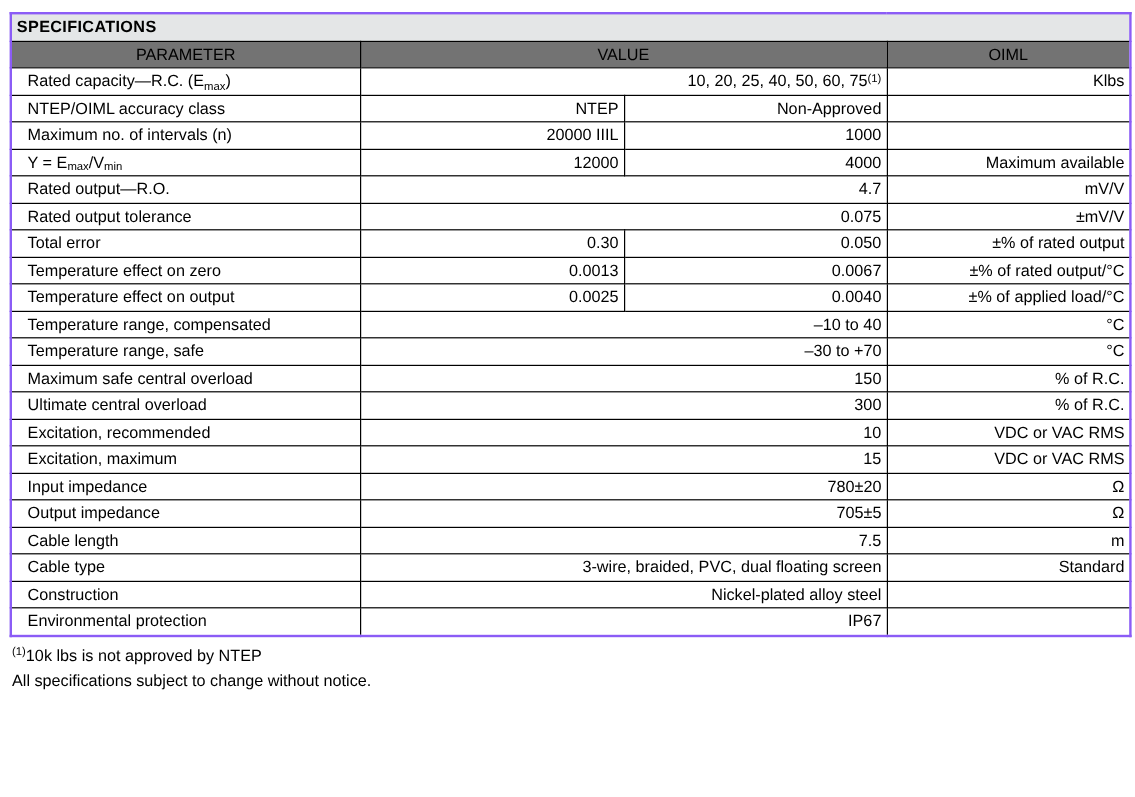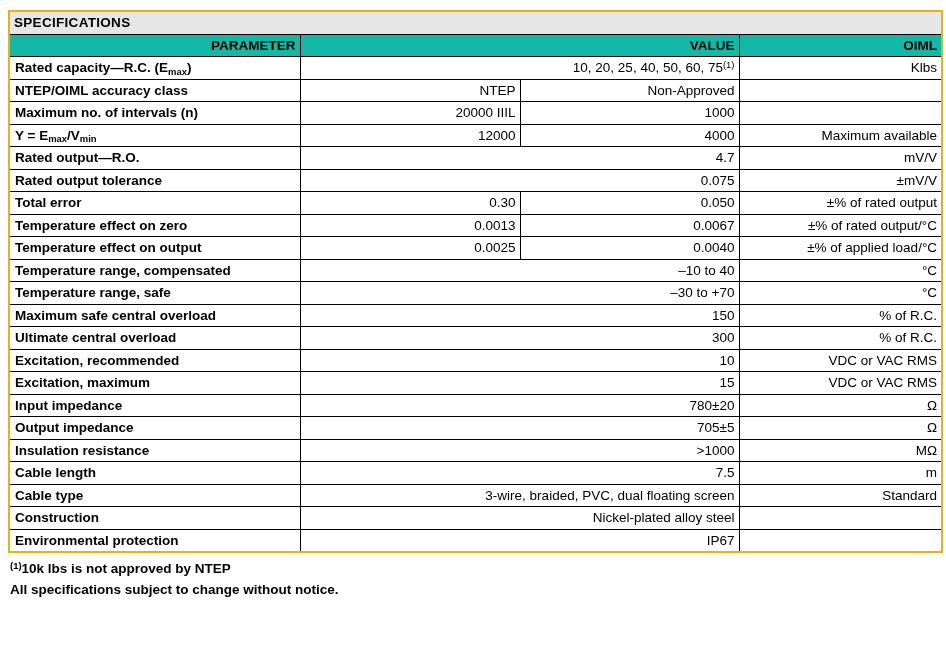--- a/index.html
+++ b/index.html
@@ -11,49 +11,49 @@
     font-family: "Liberation Sans", sans-serif;
     color: #000000;
   }
   .page {
     padding: 10px 0 0 8px;
   }
   table.spec-table {
     border-collapse: collapse;
     table-layout: fixed;
     width: 933px;
-    border: 2px solid #eab308;
+    border: 2px solid #8b5cf6;
   }
   .spec-table td, .spec-table th {
     border: 1px solid #000000;
     height: 21.5px;
     padding: 0 4px;
     font-size: 13.5px;
     line-height: 1;
     white-space: nowrap;
     overflow: hidden;
   }
   .title-cell {
     background: #e4e6e7;
     font-size: 17px;
     font-weight: bold;
     text-align: left;
     padding-left: 6px;
     border-bottom: 2px solid #000000;
     letter-spacing: 0.3px;
   }
   .spec-table th {
-    font-weight: bold;
-    text-align: right;
-    background: #14b8a6;
+    font-weight: normal;
+    text-align: center;
+    background: #737373;
   }
   .spec-table td.param {
-    font-weight: bold;
+    font-weight: normal;
     text-align: left;
-    padding-left: 5px;
+    padding-left: 13px;
   }
   .spec-table td.val, .spec-table td.unit {
     text-align: right;
     font-weight: normal;
   }
   sub, sup {
     font-size: 70%;
     line-height: 0;
     vertical-align: baseline;
     position: relative;
@@ -61,21 +61,20 @@
   sub { top: 0.28em; }
   sup { top: -0.45em; }
   .footnotes {
     margin-top: 5px;
     padding-left: 2px;
   }
   .footnote {
     font-size: 13.5px;
     line-height: 21px;
     white-space: nowrap;
-    font-weight: bold;
   }
 </style>
 </head>
 <body>
 
 <div class="page">
   <table class="spec-table">
     <colgroup>
       <col style="width:291px">
       <col style="width:220px">
@@ -178,25 +177,20 @@
           <td class="param"><span>Input impedance</span></td>
           <td class="val" colspan="2"><span>780±20</span></td>
           <td class="unit"><span>Ω</span></td>
         </tr>
         <tr>
           <td class="param"><span>Output impedance</span></td>
           <td class="val" colspan="2"><span>705±5</span></td>
           <td class="unit"><span>Ω</span></td>
         </tr>
         <tr>
-          <td class="param"><span>Insulation resistance</span></td>
-          <td class="val" colspan="2"><span>&gt;1000</span></td>
-          <td class="unit"><span>MΩ</span></td>
-        </tr>
-        <tr>
           <td class="param"><span>Cable length</span></td>
           <td class="val" colspan="2"><span>7.5</span></td>
           <td class="unit"><span>m</span></td>
         </tr>
         <tr>
           <td class="param"><span>Cable type</span></td>
           <td class="val" colspan="2"><span>3-wire, braided, PVC, dual floating screen</span></td>
           <td class="unit"><span>Standard</span></td>
         </tr>
         <tr>

